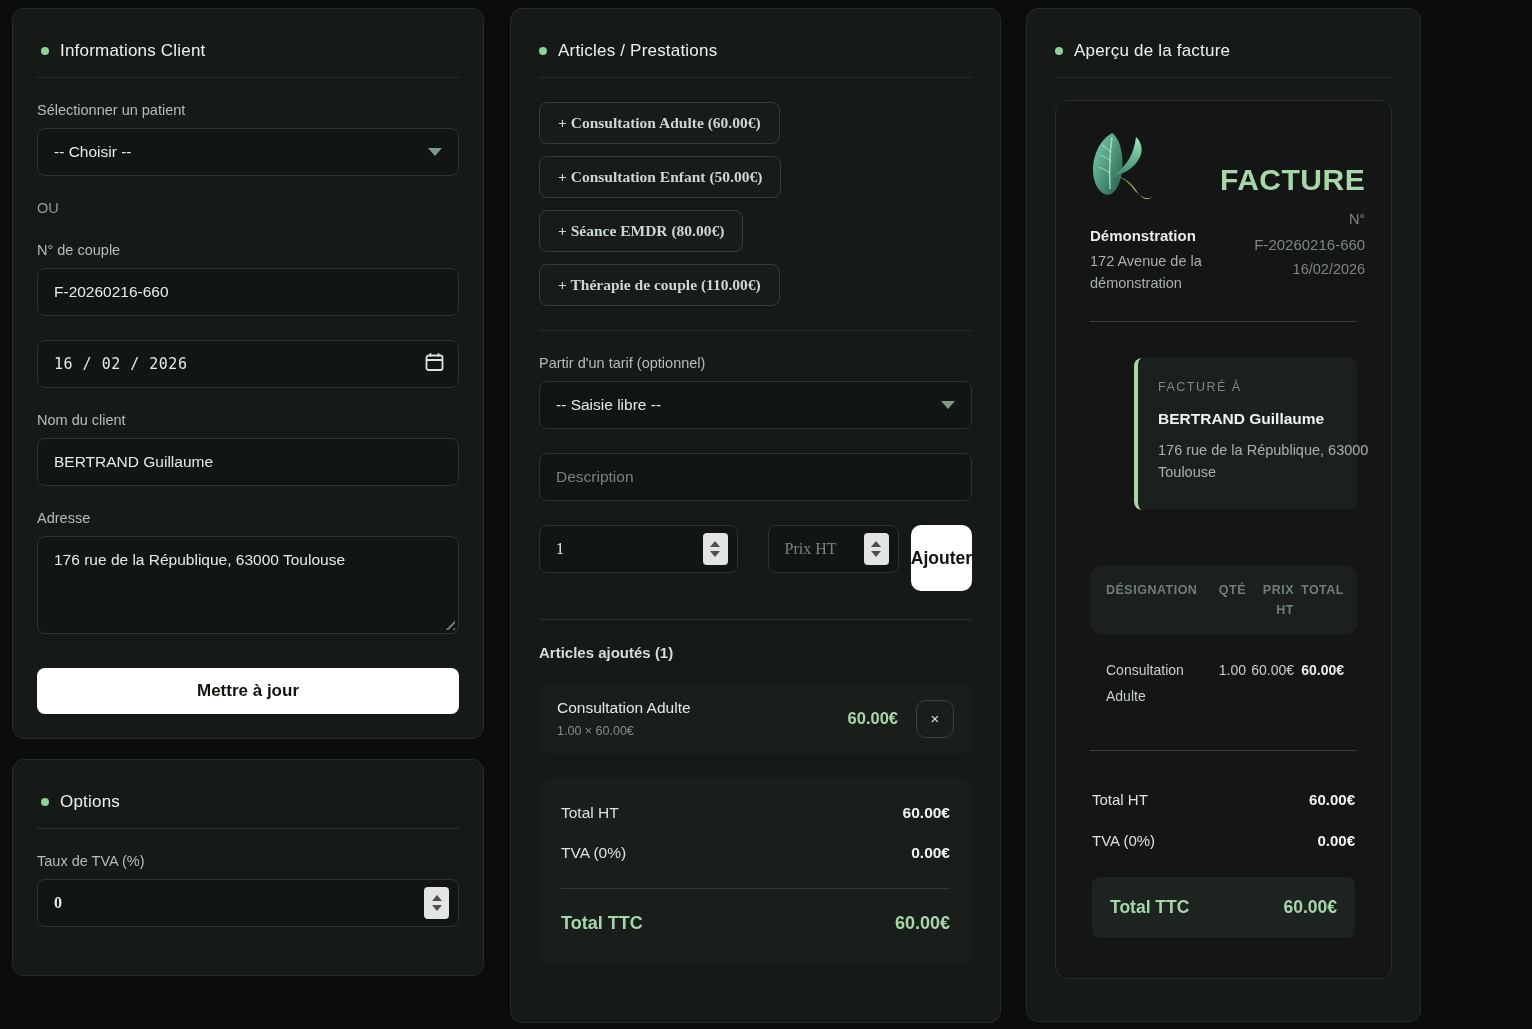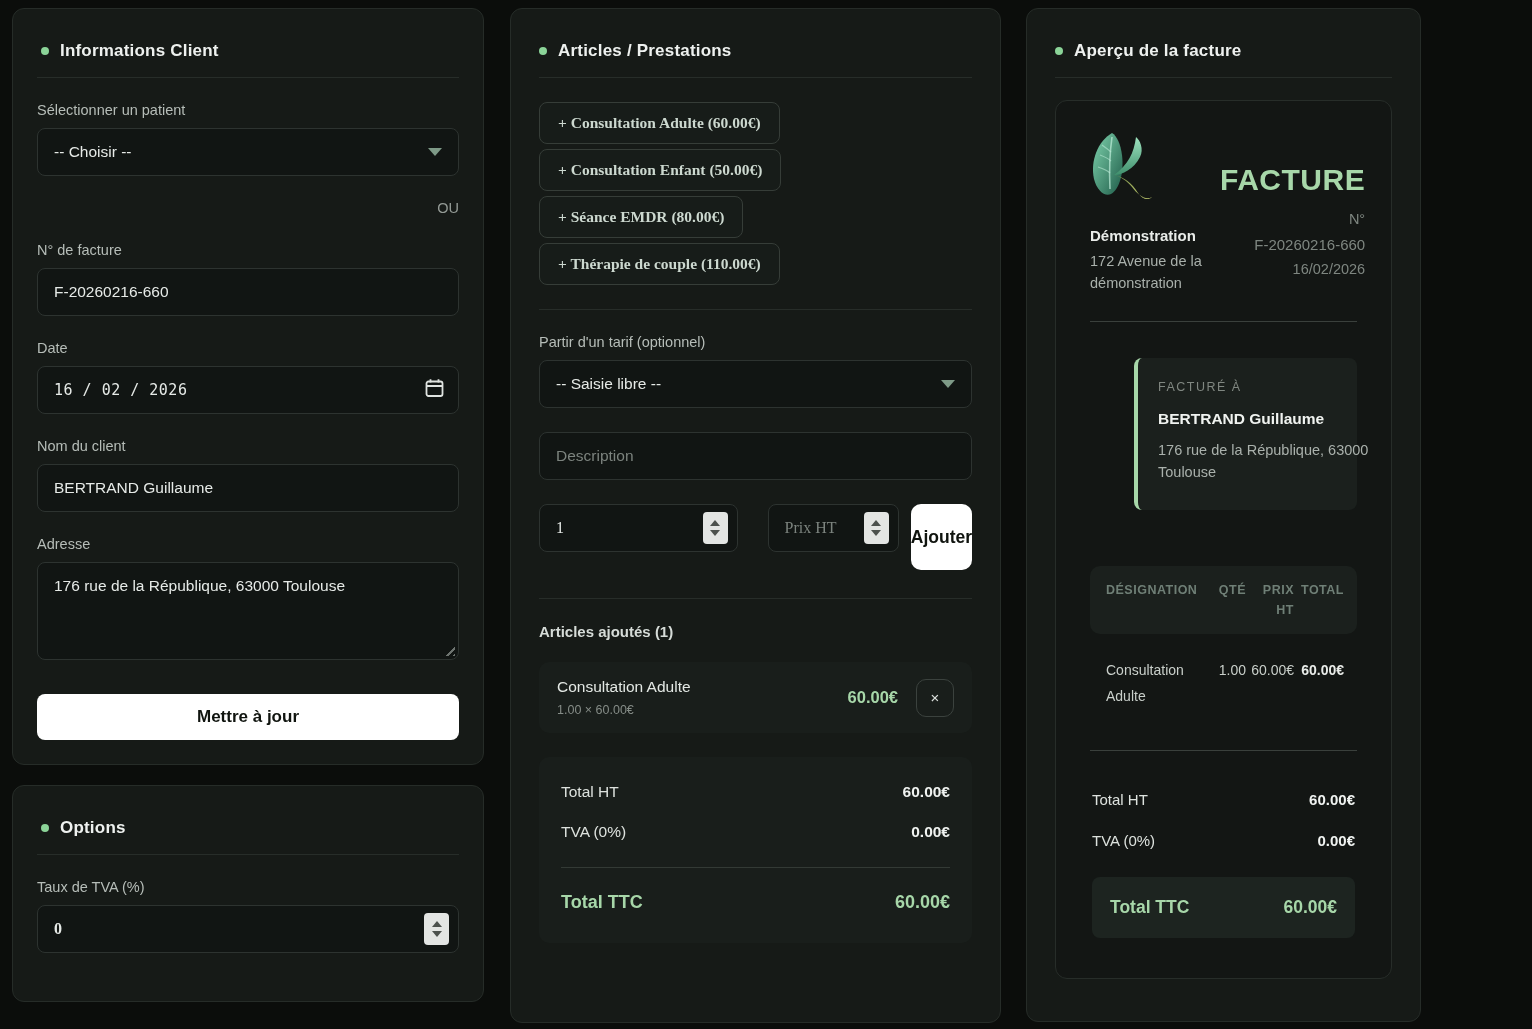--- a/index.html
+++ b/index.html
@@ -19,21 +19,21 @@
     border: 1px solid #262c28;
     border-radius: 12px;
     padding: 24px;
     width: 100%;
   }
   .panel-cut { min-height: 1015px; }  
   .options-cut { min-height: 205px; }
 
   .panel-head { display: flex; align-items: center; gap: 11px; margin: 8px 0 16px 4px; }
   .dot { width: 8px; height: 8px; border-radius: 50%; background: #8bd498; flex: 0 0 auto; }
-  .panel-title { font-size: 17px; font-weight: 700; color: #eef1ef; letter-spacing: .2px; }
+  .panel-title { font-size: 17px; font-weight: 400; color: #eef1ef; letter-spacing: .2px; }
   .divider { height: 1px; background: #272d29; margin-bottom: 24px; }
 
   .field-label { font-size: 14.5px; color: #b6bdb8; margin-bottom: 10px; }
   .sub-head { font-size: 15px; font-weight: 700; color: #d6dcd8; margin-bottom: 22px; }
 
   .input, .select, .num-field, .date-field, .textarea {
     width: 100%;
     background: #111513;
     border: 1px solid #2d3330;
     border-radius: 8px;
@@ -45,21 +45,21 @@
   .input::placeholder { color: #7c837e; }
 
   .select {
     height: 48px; margin-bottom: 24px;
     display: flex; align-items: center; justify-content: space-between;
     padding: 0 16px; cursor: pointer;
   }
   .chevron-down { width: 0; height: 0; border-left: 7px solid transparent;
     border-right: 7px solid transparent; border-top: 8px solid #7e9a87; }
 
-  .or-text { text-align: right; color: #949b96; font-size: 14.5px; margin: 4px 0 26px; }
+  .or-text { text-align: left; color: #949b96; font-size: 14.5px; margin: 4px 0 26px; }
 
   .date-field, .num-field {
     height: 48px; position: relative; display: flex; align-items: center;
     padding: 0 16px; margin-bottom: 24px;
   }
   .date-field { font-family: "DejaVu Sans Mono", monospace; font-size: 15px; letter-spacing: .5px; }
   .num-field { font-family: "Liberation Serif", serif; font-size: 16px; }
   .num-field .ph { color: #7c837e; }
 
   .stepper {
@@ -86,21 +86,21 @@
   .btn-primary {
     display: block; width: 100%; height: 46px;
     background: #ffffff; color: #10140f;
     border: none; border-radius: 8px;
     font-family: "Liberation Sans", sans-serif;
     font-size: 17px; font-weight: 700; cursor: pointer;
   }
 
   
   .quick-wrap { display: flex; flex-wrap: wrap; 
-    align-items: flex-start; row-gap: 5px; margin-bottom: 24px; }
+    align-items: flex-start; row-gap: 12px; margin-bottom: 24px; }
   .quick-btn {
     max-width: 262px; padding: 9px 18px;
     background: #171c19; border: 1px solid #363d38; border-radius: 8px;
     color: #ccd8cf; text-align: center;
     font-family: "Liberation Serif", serif; font-weight: 700; font-size: 15.5px;
     line-height: 1.42; cursor: pointer;
   }
 
   .add-row { display: flex; align-items: flex-start; margin-bottom: 28px; }
   .qty-field { width: 222px; margin-bottom: 0; }
@@ -188,24 +188,23 @@
       <div class="divider"></div>
 
       <div class="field-label">Sélectionner un patient</div>
       <div class="select">
         <span>-- Choisir --</span>
         <span class="chevron-down"></span>
       </div>
 
       <div class="or-text">OU</div>
 
-      <div class="field-label">N° de facture</div>
+      <div class="field-label">N° de couple</div>
       <input class="input" value="F-20260216-660" style="">
 
-      <div class="field-label">Date</div>
       <div class="date-field">
         <span>16 / 02 / 2026</span>
         <span class="cal-icon">
           <svg width="19" height="19" viewBox="0 0 19 19" fill="none">
             <rect x="1.5" y="3" width="16" height="14.5" rx="2" stroke="#dfe3e0" stroke-width="1.8"></rect>
             <line x1="1.5" y1="7.5" x2="17.5" y2="7.5" stroke="#dfe3e0" stroke-width="1.8"></line>
             <line x1="5.5" y1="0.8" x2="5.5" y2="4" stroke="#dfe3e0" stroke-width="1.8"></line>
             <line x1="13.5" y1="0.8" x2="13.5" y2="4" stroke="#dfe3e0" stroke-width="1.8"></line>
           </svg>
         </span>

